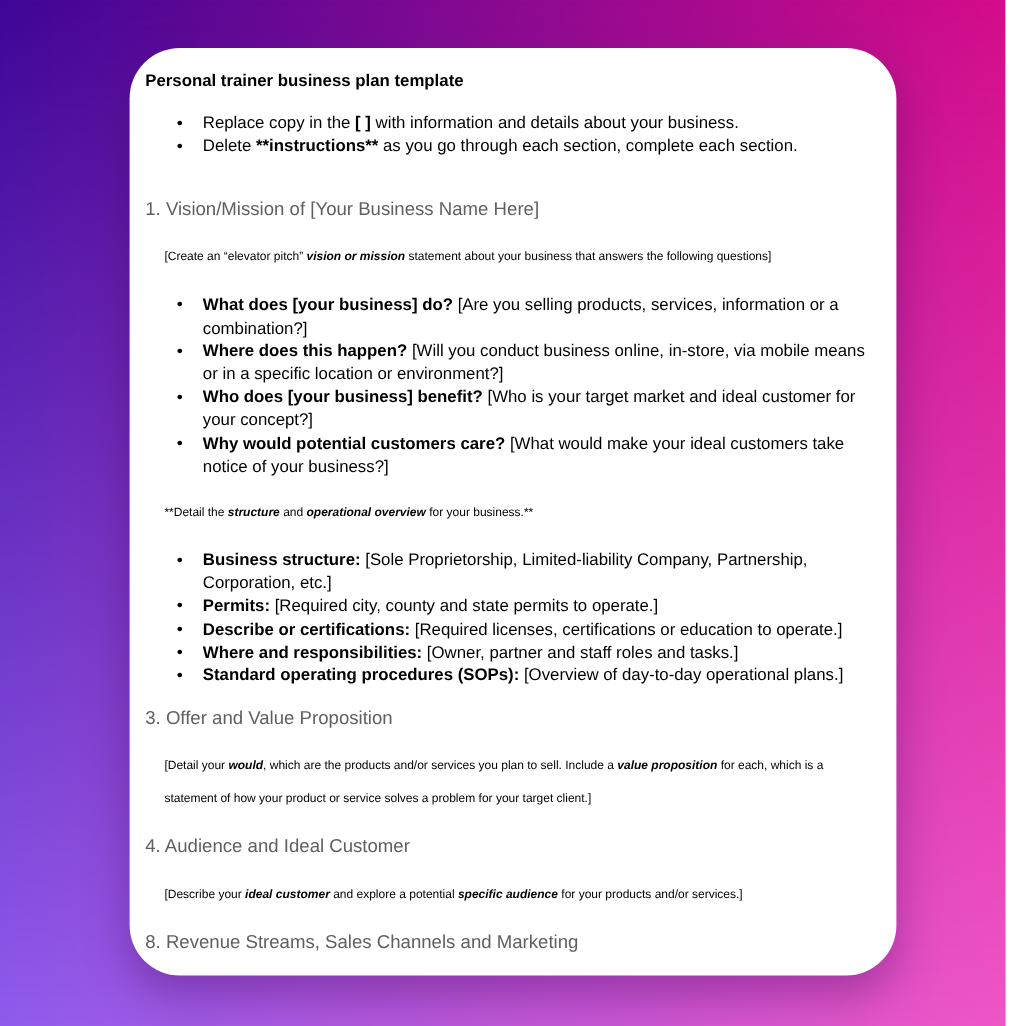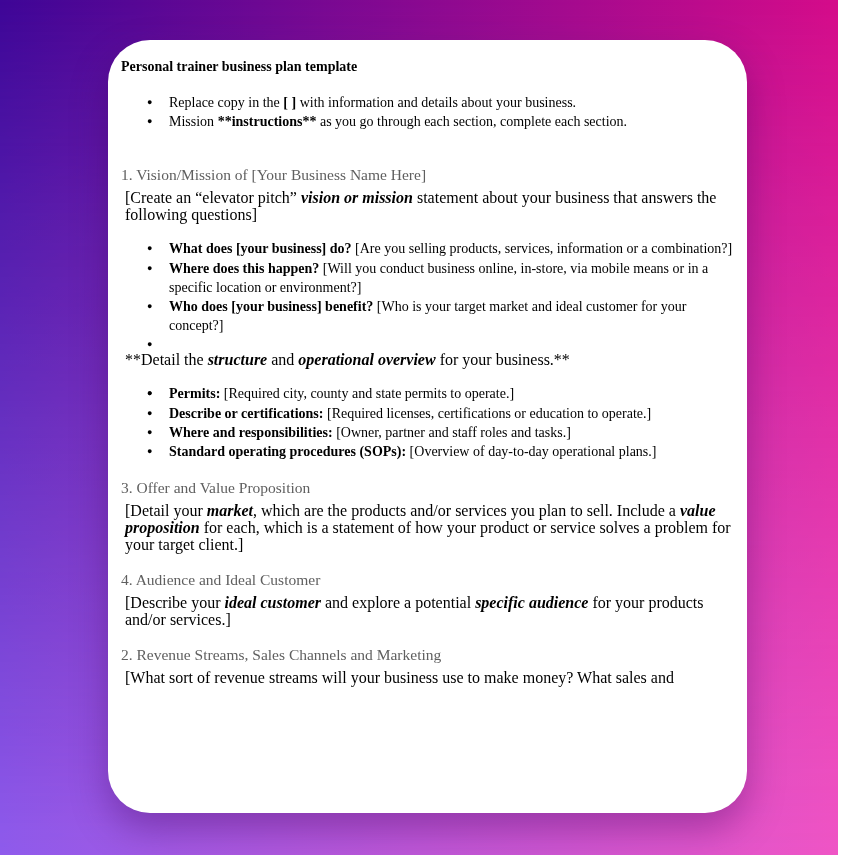--- a/index.html
+++ b/index.html
@@ -1,21 +1,21 @@
 <!DOCTYPE html>
 <html style="--bg-tl: #3E0697; --bg-tr: #D50C8A; --bg-bl: #8F5BEC; --bg-br: #EF55C5; --card-color: #FFFFFF; --heading-color: #5F5F5F; --text-color: #000000;"><head>
 <meta charset="utf-8">
 <style>
   html, body { margin: 0; padding: 0; }
   .page {
     position: relative;
     width: 838px;
     height: 855px;
     overflow: hidden;
-    font-family: Liberation Serif, serif;
+    font-family: Liberation Sans, sans-serif;
   }
   .bg-layer-top {
     position: absolute; inset: 0;
     background: linear-gradient(90deg, var(--bg-tl, #3E0697), var(--bg-tr, #D50C8A));
   }
   .bg-layer-bottom {
     position: absolute; inset: 0;
     background: linear-gradient(90deg, var(--bg-bl, #8F5BEC), var(--bg-br, #EF55C5));
     -webkit-mask-image: linear-gradient(to bottom, transparent 0%, #000 100%);
     mask-image: linear-gradient(to bottom, transparent 0%, #000 100%);
@@ -42,23 +42,23 @@
   }
   .heading {
     font-size: 15.5px;
     font-weight: 400;
     color: var(--heading-color, #5F5F5F);
     line-height: 20px;
     margin: 17px 0 4px 0;
   }
   .heading-spaced { margin-top: 34px; }
   .para {
-    font-size: 16px;
-    line-height: 17px;
-    margin: 4px;
+    font-size: 10px;
+    line-height: 27px;
+    margin: 16px;
   }
   .bullet-list {
     list-style: none;
     margin: 16px 0;
     padding: 0;
   }
   .bullet-item {
     position: relative;
     padding-left: 48px;
     font-size: 14px;
@@ -79,40 +79,40 @@
 <div class="page">
   <div class="bg-layer-top"></div>
   <div class="bg-layer-bottom"></div>
 
   <div class="card">
     <div class="card-inner">
       <h1 class="doc-title">Personal trainer business plan template</h1>
       <div>
           <ul class="bullet-list">
             <li class="bullet-item"><span class="bullet-marker">●</span><span class="bullet-text"><span class="run">Replace copy in the </span><span class="run run-bold">[ ]</span><span class="run"> with information and details about your business.</span></span></li>
-            <li class="bullet-item"><span class="bullet-marker">●</span><span class="bullet-text"><span class="run">Mission </span><span class="run run-bold">**instructions**</span><span class="run"> as you go through each section, complete each section.</span></span></li>
+            <li class="bullet-item"><span class="bullet-marker">●</span><span class="bullet-text"><span class="run">Delete </span><span class="run run-bold">**instructions**</span><span class="run"> as you go through each section, complete each section.</span></span></li>
           </ul>
           <h2 class="heading heading-spaced">1. Vision/Mission of [Your Business Name Here]</h2>
           <p class="para"><span class="run">[Create an “elevator pitch” </span><span class="run run-bolditalic">vision or mission</span><span class="run"> statement about your business that answers the following questions]</span></p>
           <ul class="bullet-list">
             <li class="bullet-item"><span class="bullet-marker">●</span><span class="bullet-text"><span class="run run-bold">What does [your business] do?</span><span class="run"> [Are you selling products, services, information or a combination?]</span></span></li>
             <li class="bullet-item"><span class="bullet-marker">●</span><span class="bullet-text"><span class="run run-bold">Where does this happen?</span><span class="run"> [Will you conduct business online, in-store, via mobile means or in a specific location or environment?]</span></span></li>
             <li class="bullet-item"><span class="bullet-marker">●</span><span class="bullet-text"><span class="run run-bold">Who does [your business] benefit?</span><span class="run"> [Who is your target market and ideal customer for your concept?]</span></span></li>
-            <li class="bullet-item"><span class="bullet-marker">●</span></li>
+            <li class="bullet-item"><span class="bullet-marker">●</span><span class="bullet-text"><span class="run run-bold">Why would potential customers care?</span><span class="run"> [What would make your ideal customers take notice of your business?]</span></span></li>
           </ul>
           <p class="para"><span class="run">**Detail the </span><span class="run run-bolditalic">structure</span><span class="run"> and </span><span class="run run-bolditalic">operational overview</span><span class="run"> for your business.**</span></p>
           <ul class="bullet-list">
-            <li class="bullet-item"><span class="bullet-marker">●</span></li>
+            <li class="bullet-item"><span class="bullet-marker">●</span><span class="bullet-text"><span class="run run-bold">Business structure:</span><span class="run"> [Sole Proprietorship, Limited-liability Company, Partnership, Corporation, etc.]</span></span></li>
             <li class="bullet-item"><span class="bullet-marker">●</span><span class="bullet-text"><span class="run run-bold">Permits:</span><span class="run"> [Required city, county and state permits to operate.]</span></span></li>
             <li class="bullet-item"><span class="bullet-marker">●</span><span class="bullet-text"><span class="run run-bold">Describe or certifications:</span><span class="run"> [Required licenses, certifications or education to operate.]</span></span></li>
             <li class="bullet-item"><span class="bullet-marker">●</span><span class="bullet-text"><span class="run run-bold">Where and responsibilities:</span><span class="run"> [Owner, partner and staff roles and tasks.]</span></span></li>
             <li class="bullet-item"><span class="bullet-marker">●</span><span class="bullet-text"><span class="run run-bold">Standard operating procedures (SOPs):</span><span class="run"> [Overview of day-to-day operational plans.]</span></span></li>
           </ul>
           <h2 class="heading">3. Offer and Value Proposition</h2>
-          <p class="para"><span class="run">[Detail your </span><span class="run run-bolditalic">market</span><span class="run">, which are the products and/or services you plan to sell. Include a </span><span class="run run-bolditalic">value proposition</span><span class="run"> for each, which is a statement of how your product or service solves a problem for your target client.]</span></p>
+          <p class="para"><span class="run">[Detail your </span><span class="run run-bolditalic">would</span><span class="run">, which are the products and/or services you plan to sell. Include a </span><span class="run run-bolditalic">value proposition</span><span class="run"> for each, which is a statement of how your product or service solves a problem for your target client.]</span></p>
           <h2 class="heading">4. Audience and Ideal Customer</h2>
           <p class="para"><span class="run">[Describe your </span><span class="run run-bolditalic">ideal customer</span><span class="run"> and explore a potential </span><span class="run run-bolditalic">specific audience</span><span class="run"> for your products and/or services.]</span></p>
-          <h2 class="heading">2. Revenue Streams, Sales Channels and Marketing</h2>
+          <h2 class="heading">8. Revenue Streams, Sales Channels and Marketing</h2>
           <p class="para"><span class="run">[What sort of revenue streams will your business use to make money? What sales and</span></p>
         </div>
     </div>
   </div>
 </div>
 
 </body></html>

